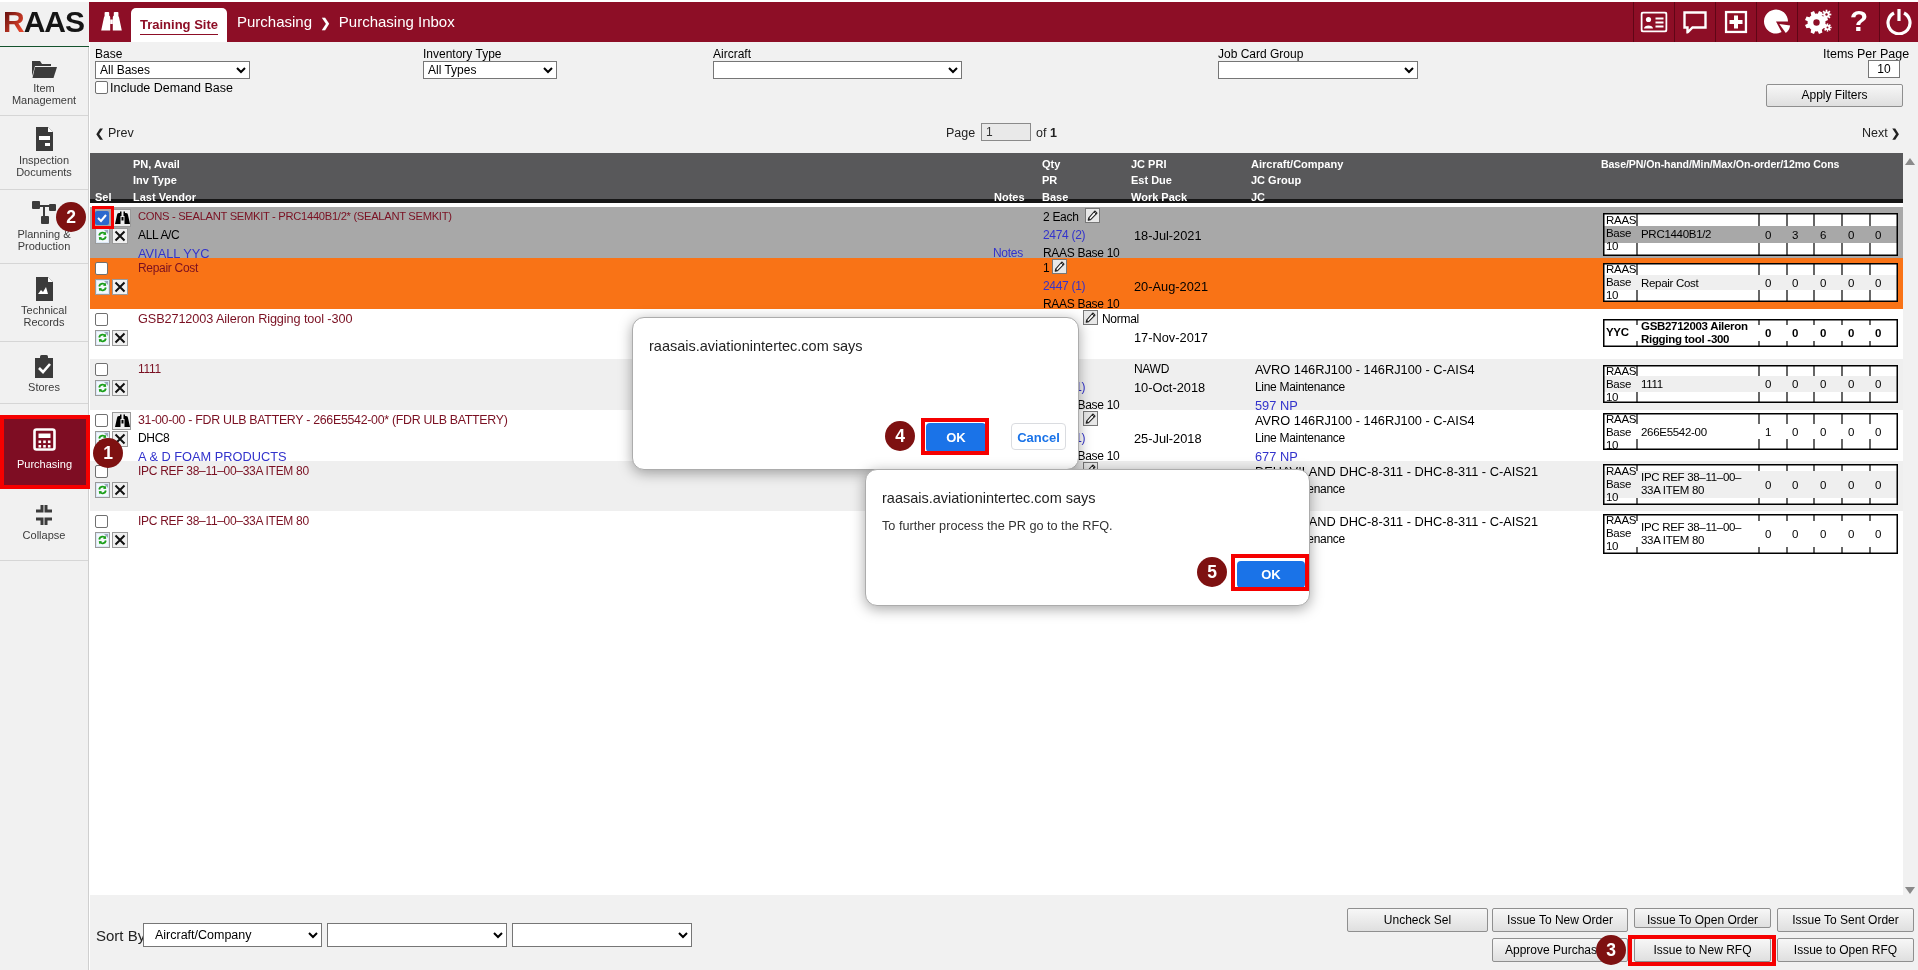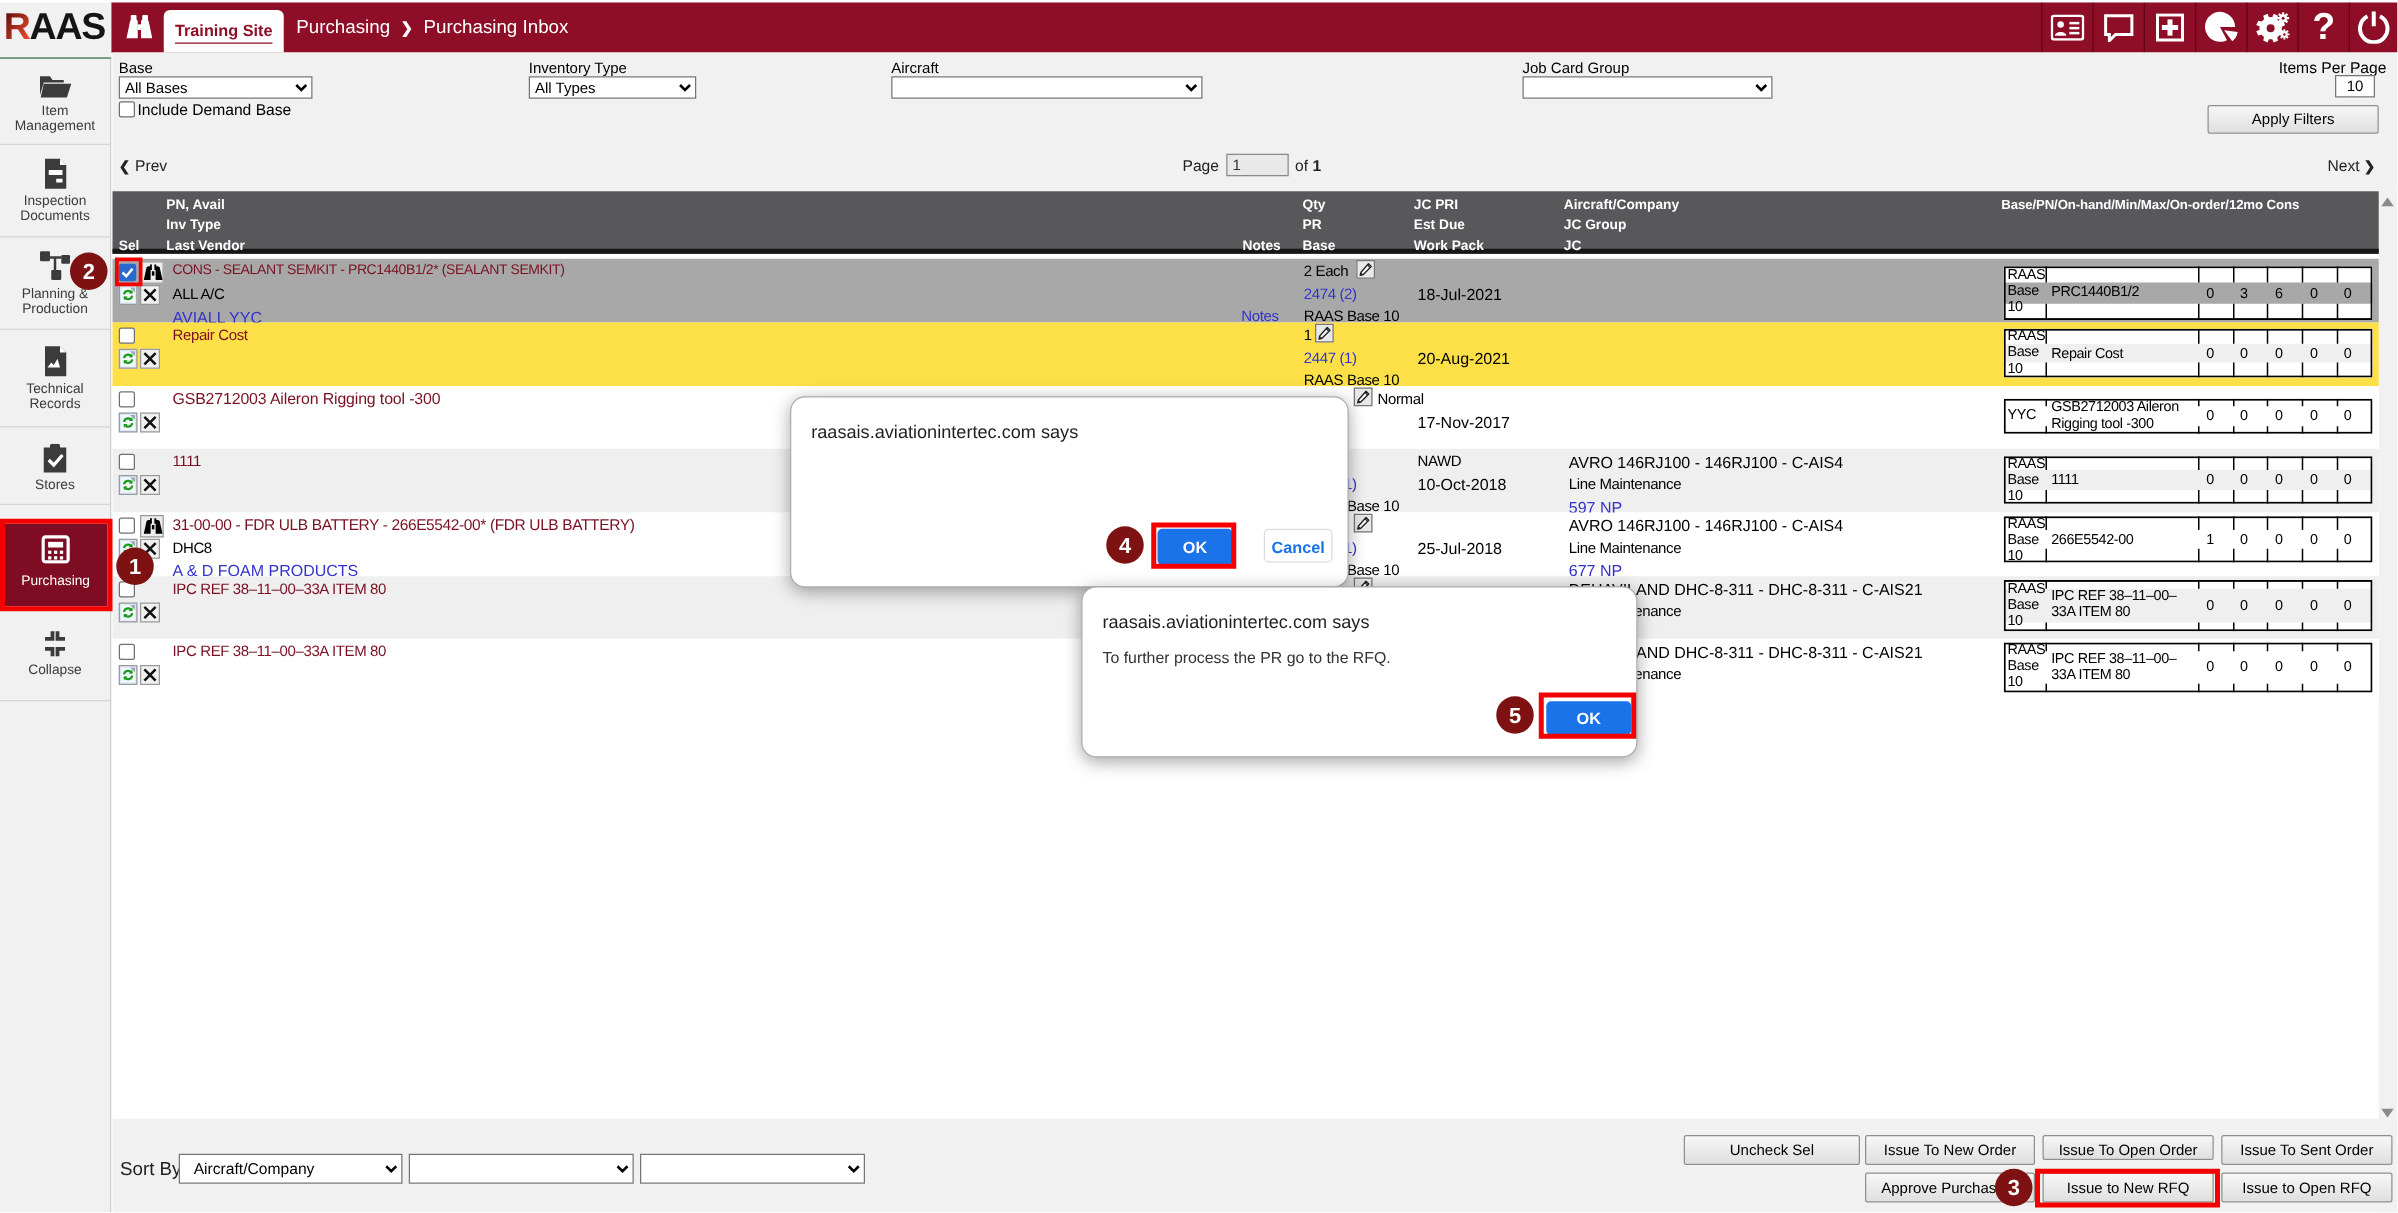--- a/index.html
+++ b/index.html
@@ -334,21 +334,21 @@
           </svg>
           <div class="t" style="left:3px;top:1px;width:32px">RAAS Base 10</div>
           <div class="t" style="left:38px;top:15px;width:118px;white-space:nowrap">PRC1440B1/2</div>
           <div class="t" style="left:162px;top:16px">0</div>
           <div class="t" style="left:189px;top:16px">3</div>
           <div class="t" style="left:217px;top:16px">6</div>
           <div class="t" style="left:245px;top:16px">0</div>
           <div class="t" style="left:272px;top:16px">0</div>
         </div>
   </div>
-  <div class="row" style="top:258px;height:51px;background:#fde047">
+  <div class="row" style="top:258px;height:51px;background:#f97316">
   <div class="cbx" style="left:5px;top:4px"></div>
   <div class="icbtn" style="left:5px;top:21px;width:15px;height:16px;background:#DCE9F7"><svg width="13" height="14" viewBox="0 0 13 14">
             <rect x="1" y="1" width="11" height="12" fill="#F4F8FD"></rect>
             <path d="M8 1 h4 v4 Z" fill="#9ab"></path>
             <path d="M3.2 6.5 A 3.4 3.4 0 0 1 9.6 5.6" stroke="#1B9E1B" stroke-width="1.8" fill="none"></path>
             <path d="M9.9 2.8 v3 h-3 Z" fill="#1B9E1B"></path>
             <path d="M9.8 7.5 A 3.4 3.4 0 0 1 3.4 8.4" stroke="#1B9E1B" stroke-width="1.8" fill="none"></path>
             <path d="M3.1 11.2 v-3 h3 Z" fill="#1B9E1B"></path>
           </svg></div>
   <div class="icbtn" style="left:22px;top:21px;width:16px;height:16px;background:#F0F0F0"><svg width="14" height="14" viewBox="0 0 14 14">
@@ -404,21 +404,21 @@
             <path d="M2.5 2.5 L11.5 11.5 M11.5 2.5 L2.5 11.5" stroke="#111" stroke-width="2"></path>
           </svg></div>
   <div class="pn" style="left:48px;top:3px;font-size:12.7px;letter-spacing:-0.1px">GSB2712003 Aileron Rigging tool -300</div>
   <div class="icbtn" style="left:993px;top:1px;width:15px;height:15px;background:#E8E8E8;border-color:#777"><svg width="13" height="13" viewBox="0 0 13 13">
             <path d="M8.8 2.0 L11 4.2 L4.6 10.6 L2.2 11.2 L2.8 8.8 Z" fill="#fff" stroke="#222" stroke-width="1.1" stroke-linejoin="round"></path>
             <path d="M8.0 3.0 L10.2 5.2" stroke="#222" stroke-width="0.9"></path>
             <path d="M2.8 8.8 L4.6 10.6 L2.2 11.2 Z" fill="#222"></path>
           </svg></div>
   <div style="left:1012px;top:3px">Normal</div>
   <div class="dt" style="left:1044px;top:21px">17-Nov-2017</div>
-  <div class="mt" style="top:10px;height:43px;">
+  <div class="mt" style="top:10px;height:43px;font-weight:bold;">
           <svg width="295" height="28" viewBox="0 0 295 28">
             <rect x="0.75" y="0.75" width="293.5" height="26.5" fill="none" stroke="#000" stroke-width="1.5"></rect>
             <line x1="34" y1="0" x2="34" y2="6" stroke="#000" stroke-width="1.2"></line>
             <line x1="34" y1="22" x2="34" y2="28" stroke="#000" stroke-width="1.2"></line>
             <line x1="156" y1="0" x2="156" y2="6" stroke="#000" stroke-width="1.2"></line>
             <line x1="156" y1="22" x2="156" y2="28" stroke="#000" stroke-width="1.2"></line>
             <line x1="184" y1="0" x2="184" y2="6" stroke="#000" stroke-width="1.2"></line>
             <line x1="184" y1="22" x2="184" y2="28" stroke="#000" stroke-width="1.2"></line>
             <line x1="211" y1="0" x2="211" y2="6" stroke="#000" stroke-width="1.2"></line>
             <line x1="211" y1="22" x2="211" y2="28" stroke="#000" stroke-width="1.2"></line>

